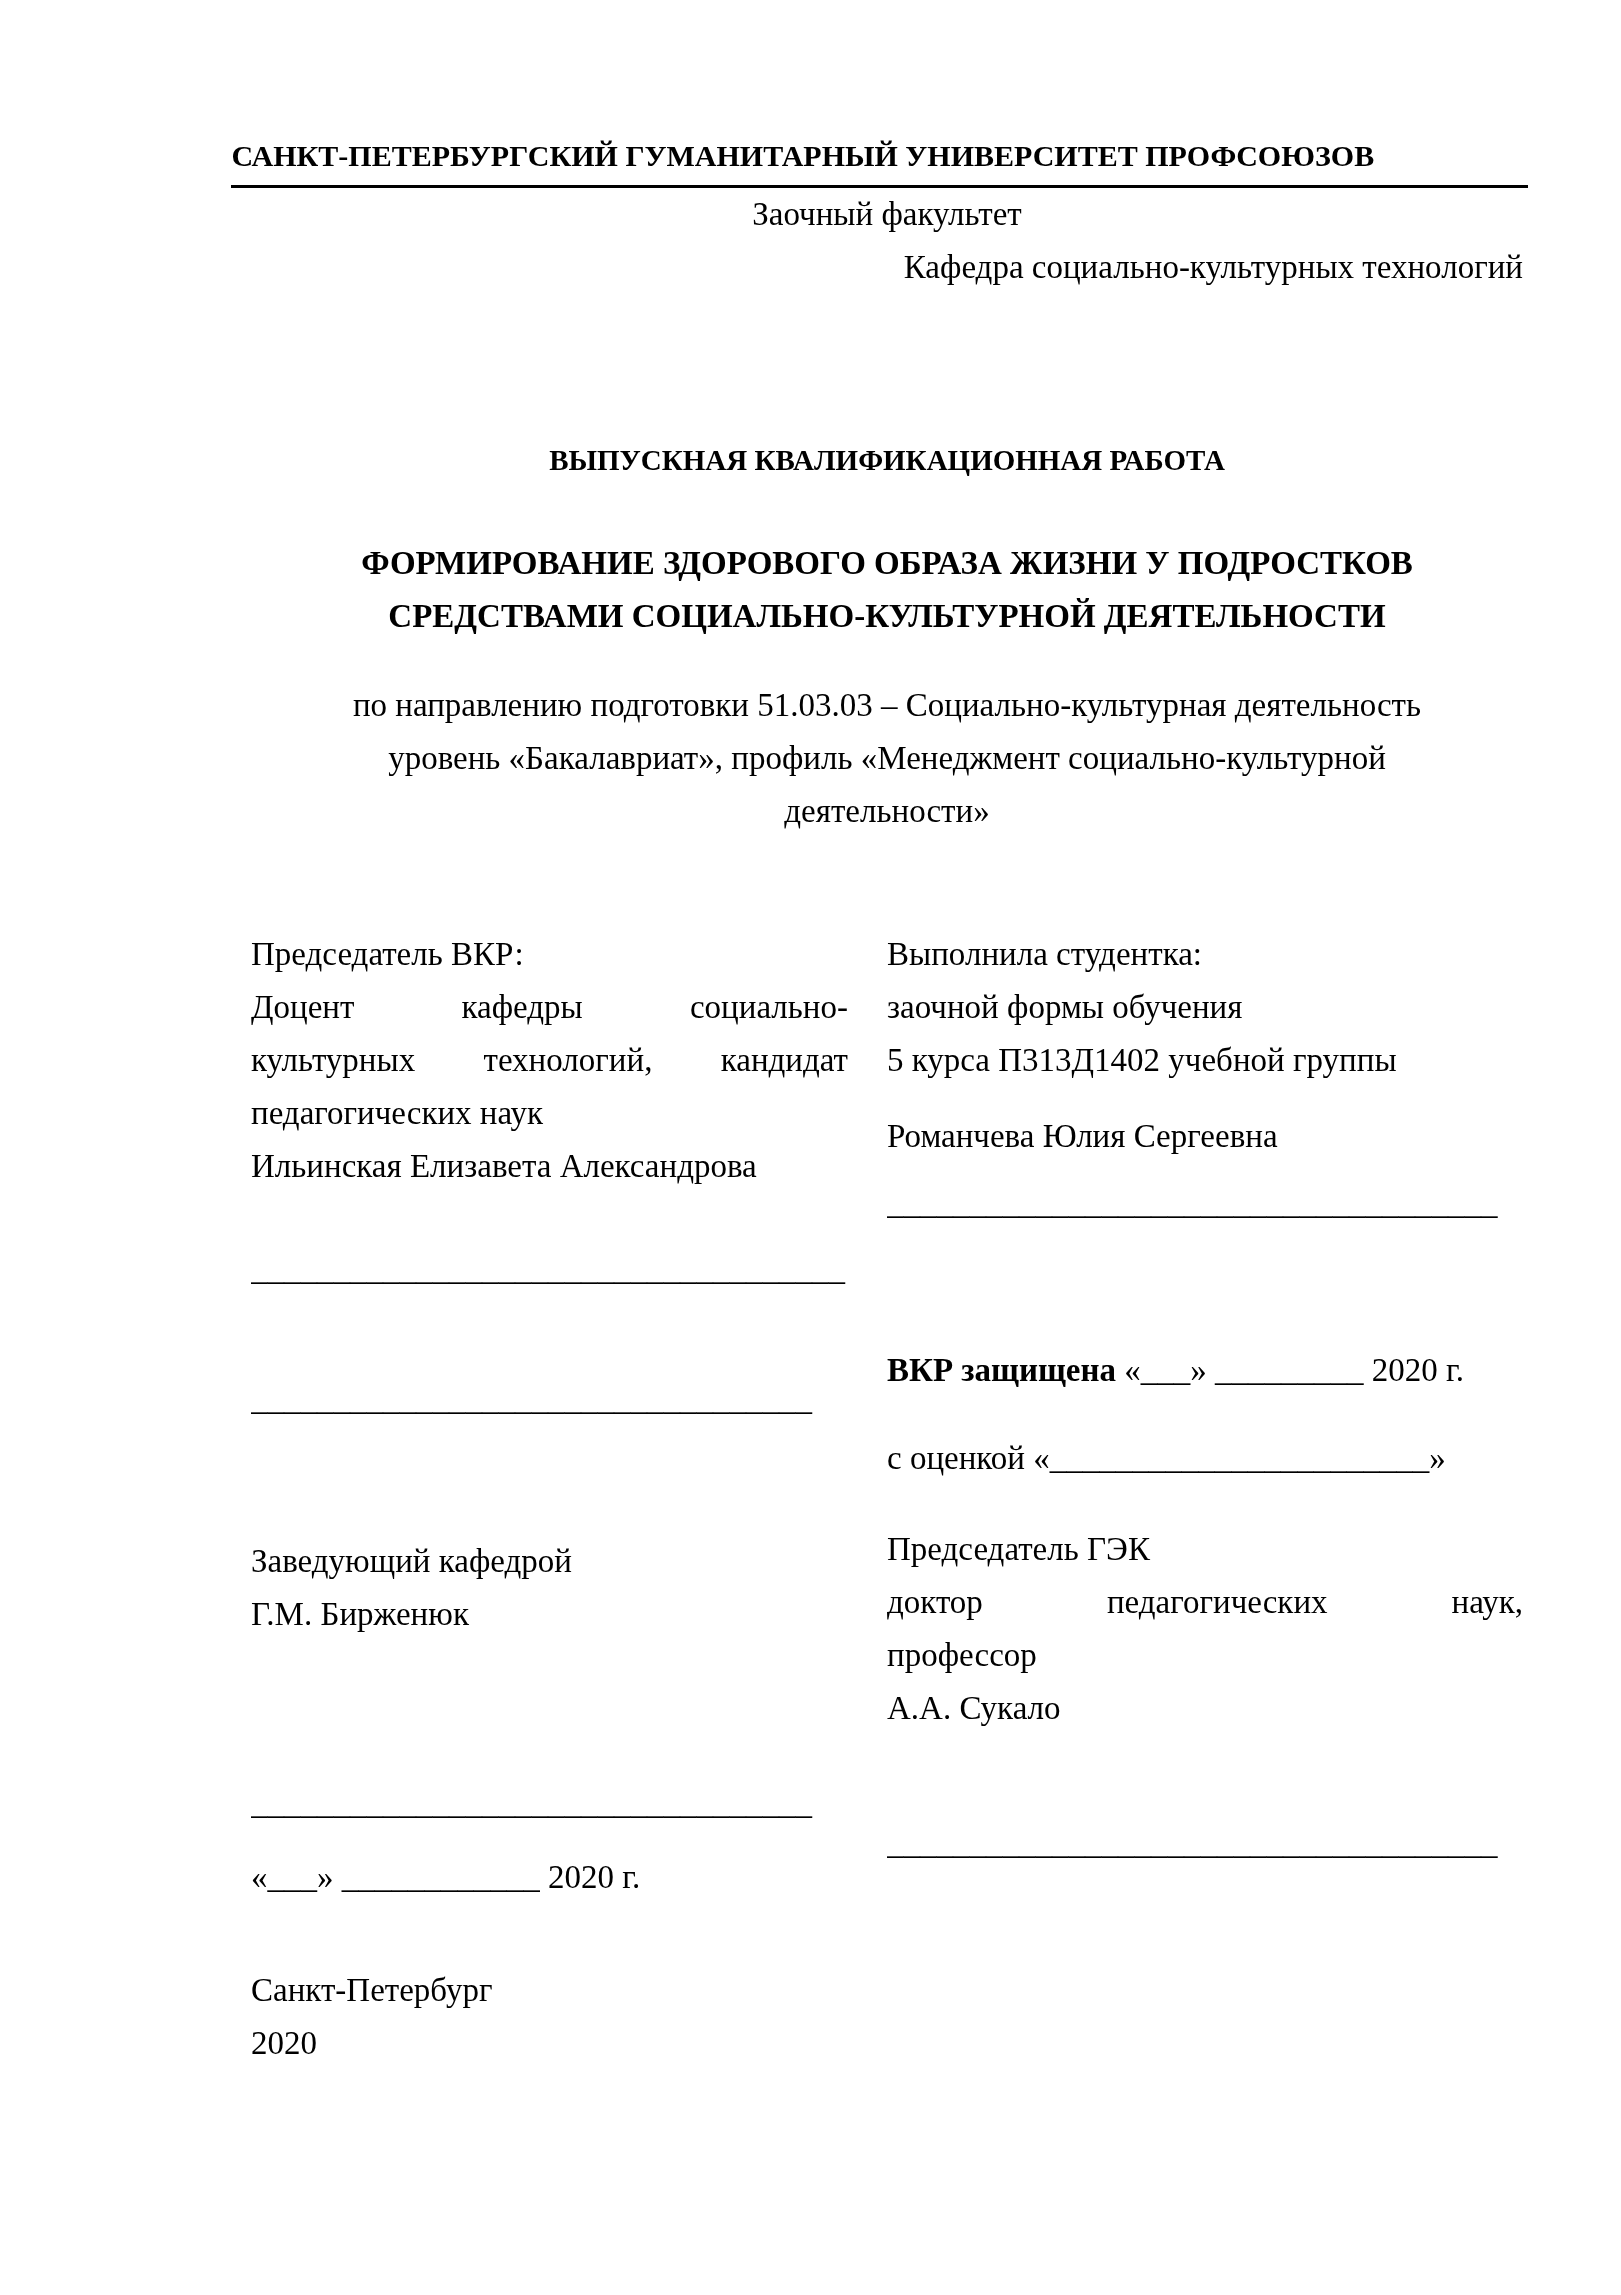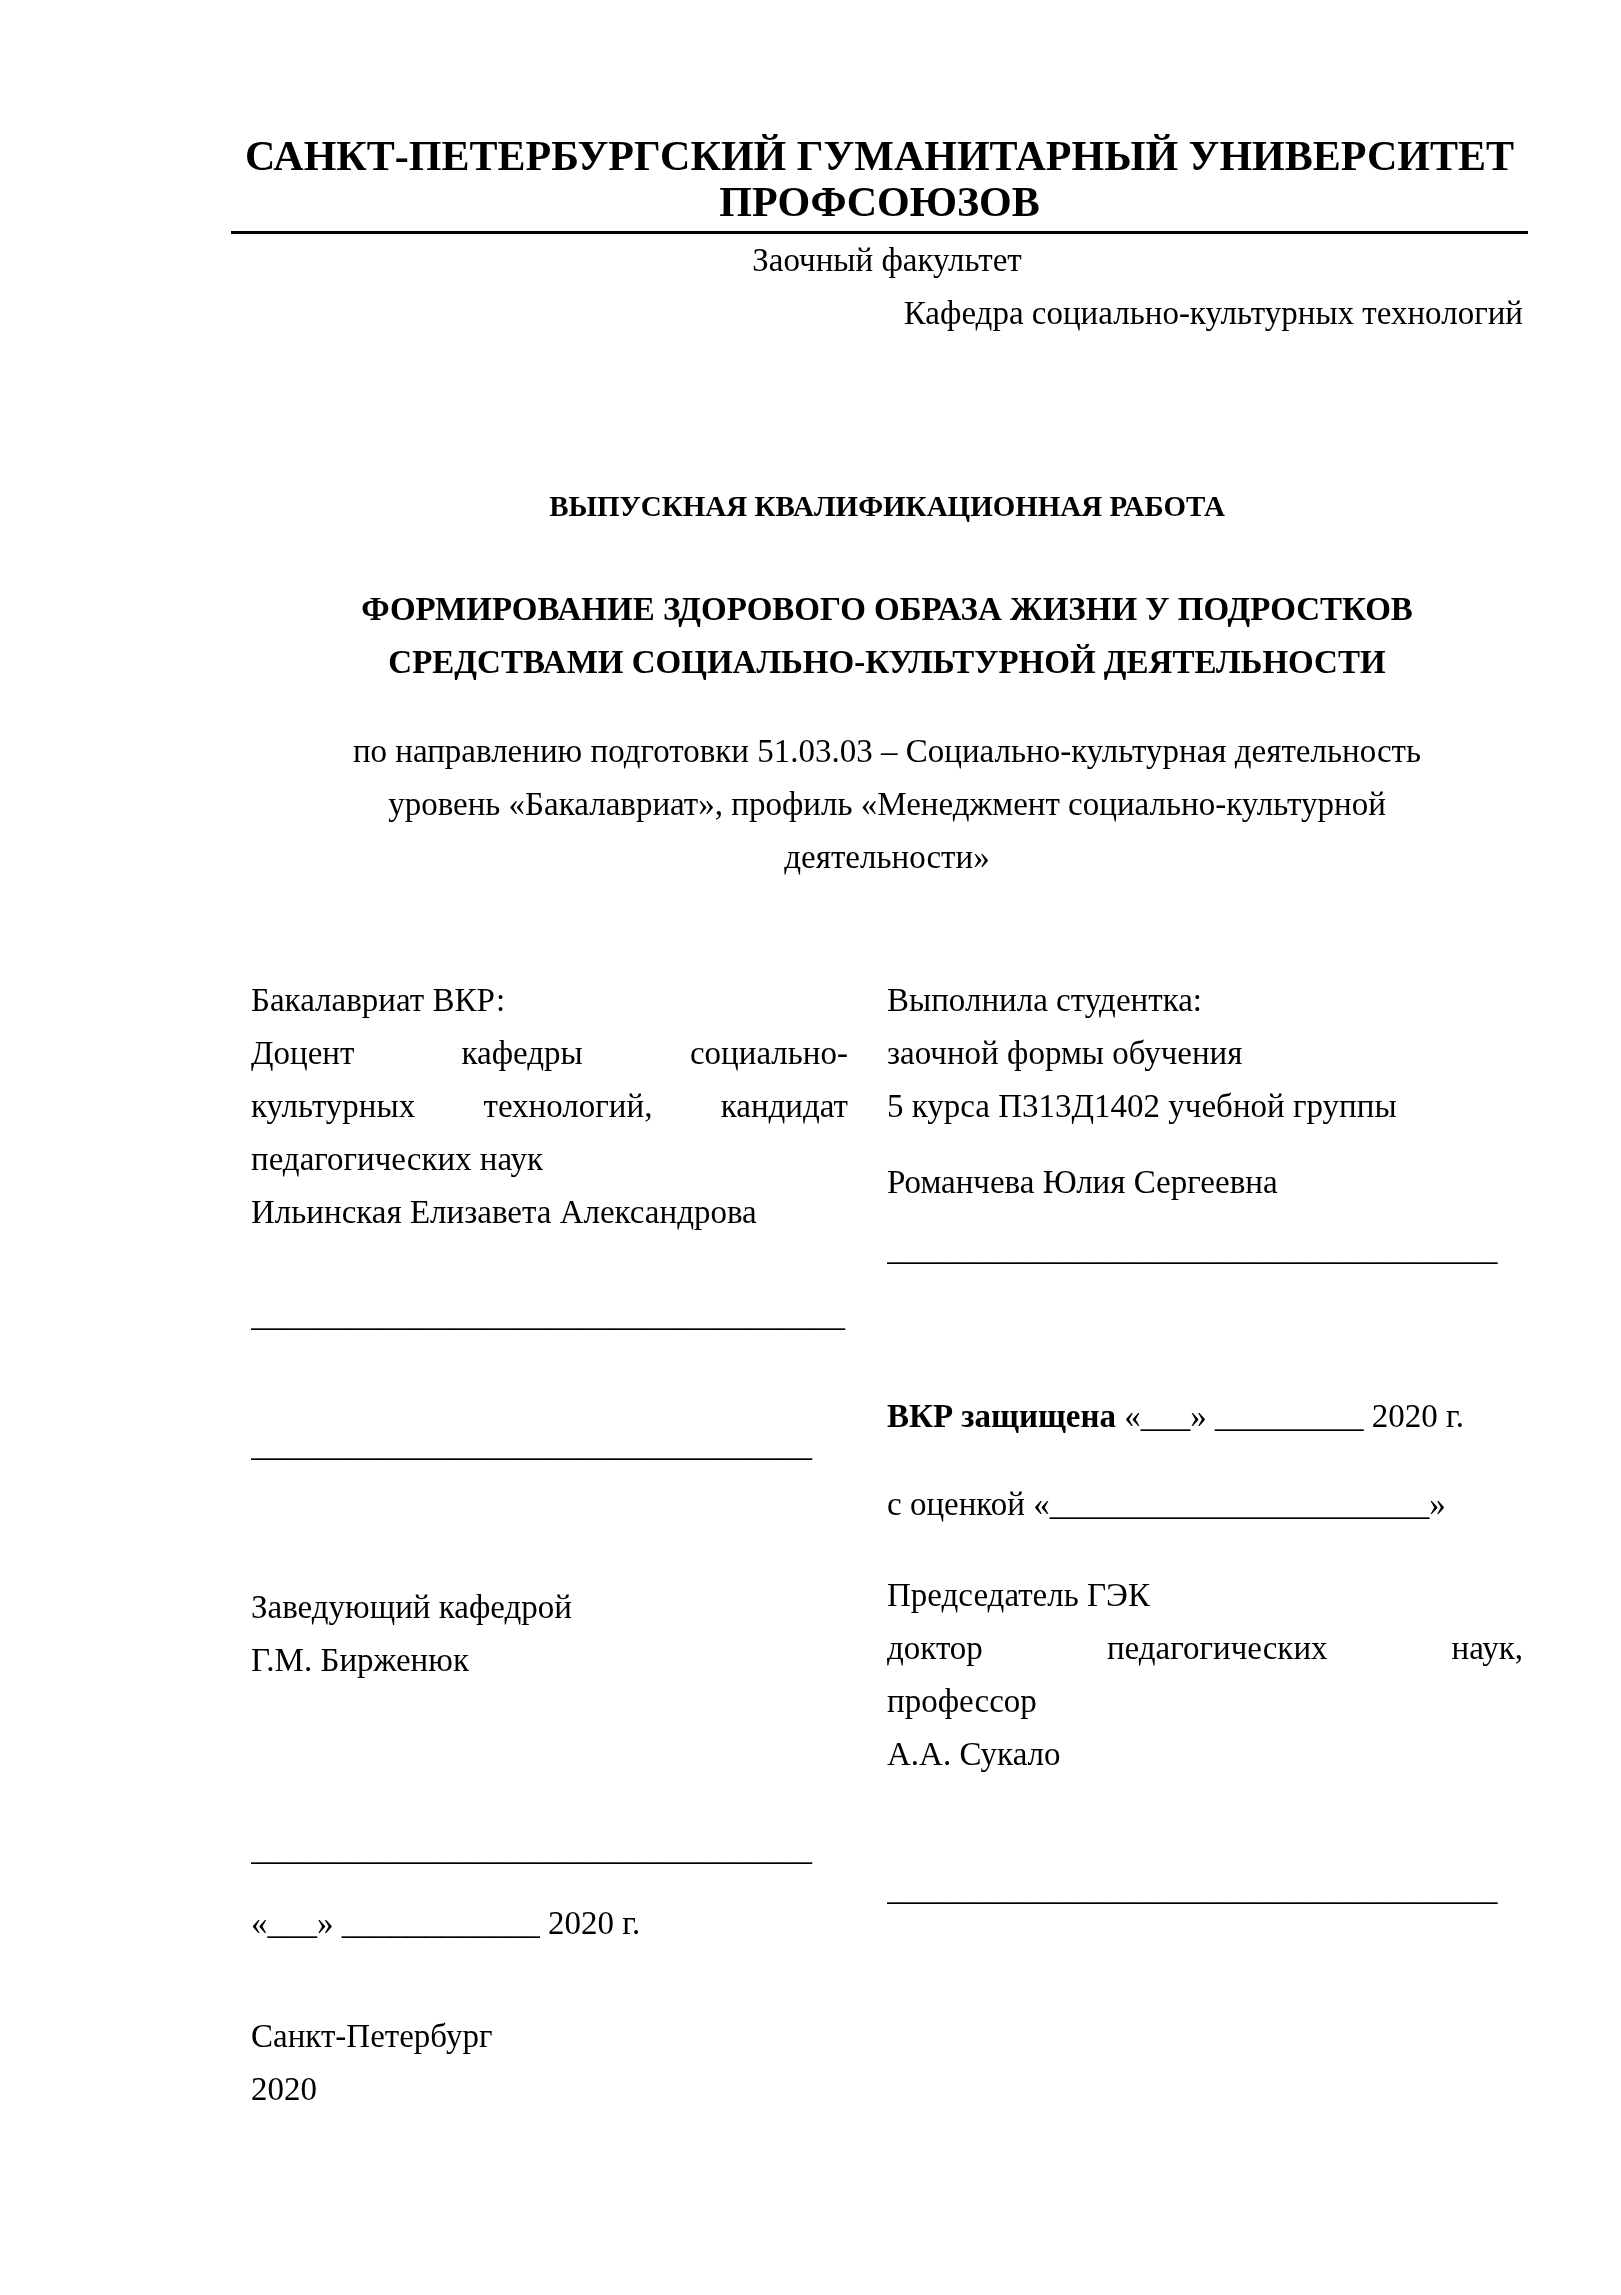--- a/index.html
+++ b/index.html
@@ -14,23 +14,23 @@
     font-size: 33px;
     line-height: 53px;
     padding: 133px 99px 0 251px;
     overflow: hidden;
   }
   .bold { font-weight: bold; }
   .center { text-align: center; }
   .right { text-align: right; }
   .university-header {
     font-weight: bold;
-    font-size: 42px;
+    font-size: 30px;
     line-height: 46px;
-    text-align: center;
+    text-align: left;
     border-bottom: 3.1px solid #000;
     padding-bottom: 6.3px;
     margin-left: -19.6px;
     margin-right: -4.7px;
   }
   .work-type {
     margin-top: 140px;
     font-weight: bold;
     font-size: 29px;
     text-align: center;
@@ -88,21 +88,21 @@
 
   <div class="program">
     <div>по направлению подготовки 51.03.03 – Социально-культурная деятельность</div>
     <div>уровень «Бакалавриат», профиль «Менеджмент социально-культурной</div>
     <div>деятельности»</div>
   </div>
 
   <div class="columns">
 
     <div class="col-left">
-      <div>Бакалавриат ВКР:</div>
+      <div>Председатель ВКР:</div>
       <div class="just">Доцент кафедры социально-</div>
       <div class="just">культурных технологий, кандидат</div>
       <div>педагогических наук</div>
       <div>Ильинская Елизавета Александрова</div>
       <div class="sig sup-sig-1">____________________________________</div>
       <div class="sig sup-sig-2">__________________________________</div>
 
       <div class="dept-head-title">Заведующий кафедрой</div>
       <div>Г.М. Бирженюк</div>
       <div class="sig dept-head-sig">__________________________________</div>

